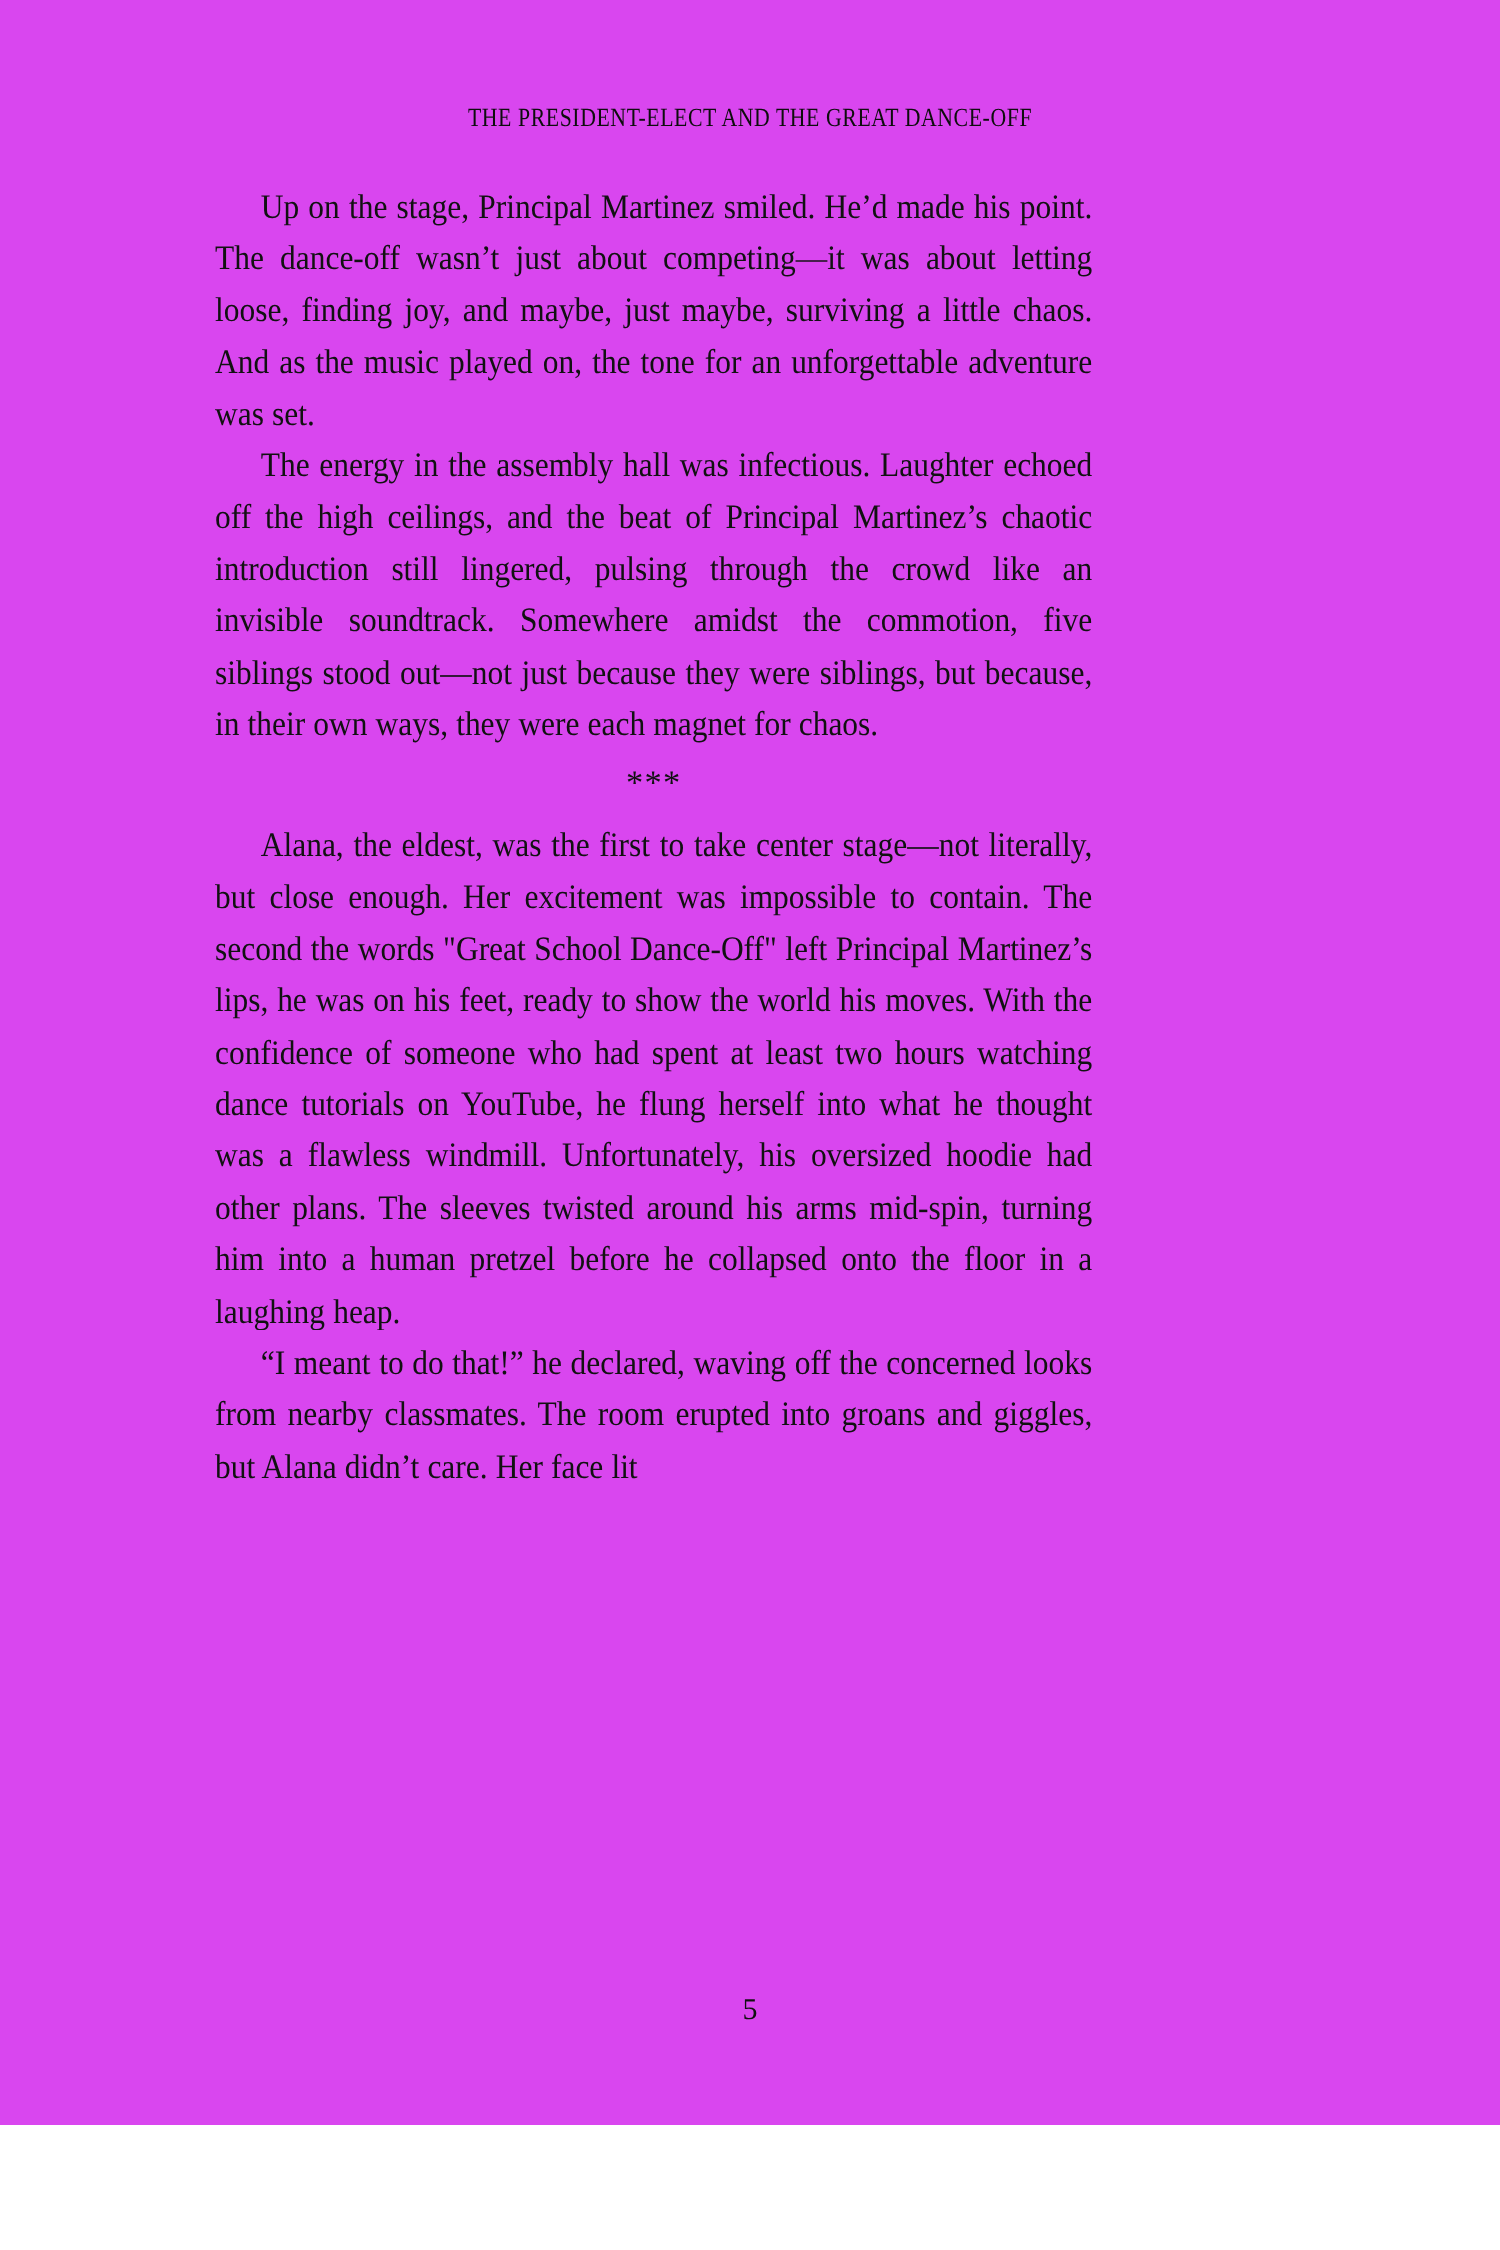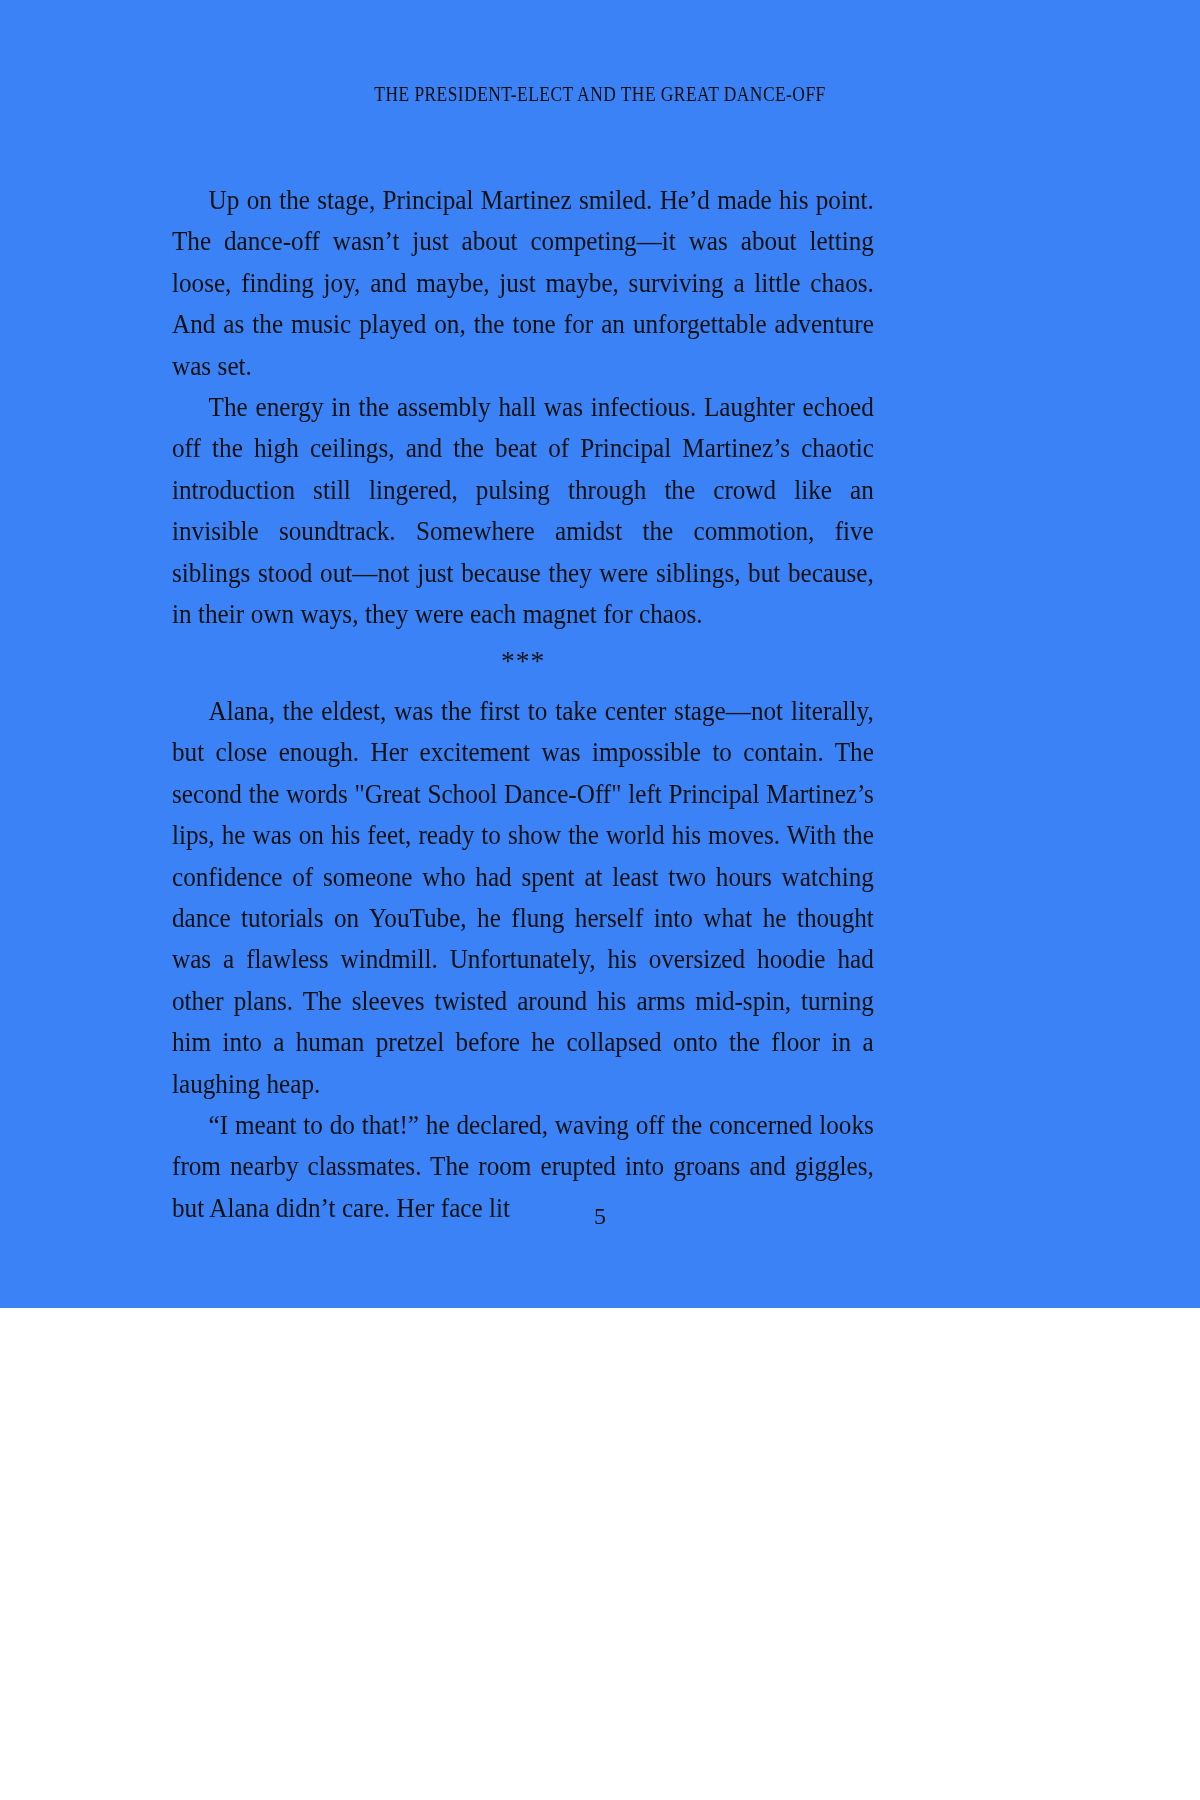--- a/index.html
+++ b/index.html
@@ -5,22 +5,22 @@
 <style>
   html, body {
     margin: 0;
     padding: 0;
     background: #ffffff;
   }
 
   .page {
     position: relative;
     width: 1200px;
-    height: 1308px;
-    background: #3b82f6;
+    height: 1700px;
+    background: #d946ef;
     margin: 0 auto;
     overflow: hidden;
     font-family: "Liberation Serif", "DejaVu Serif", serif;
     color: #000000;
   }
 
   
   .running-header {
     position: absolute;
     top: 82px;
@@ -32,21 +32,21 @@
     letter-spacing: 0.55px;
     color: #0d0d0d;
     transform: scaleX(0.83);
     transform-origin: 50% 50%;
     white-space: nowrap;
   }
 
   
   .textblock {
     position: absolute;
-    top: 179px;
+    top: 144px;
     left: 172px;
     width: 702px;
   }
 
   .para {
     margin: 0;
     text-align: justify;
     text-align-last: left;
     text-indent: 40px;
     font-size: 27.5px;

